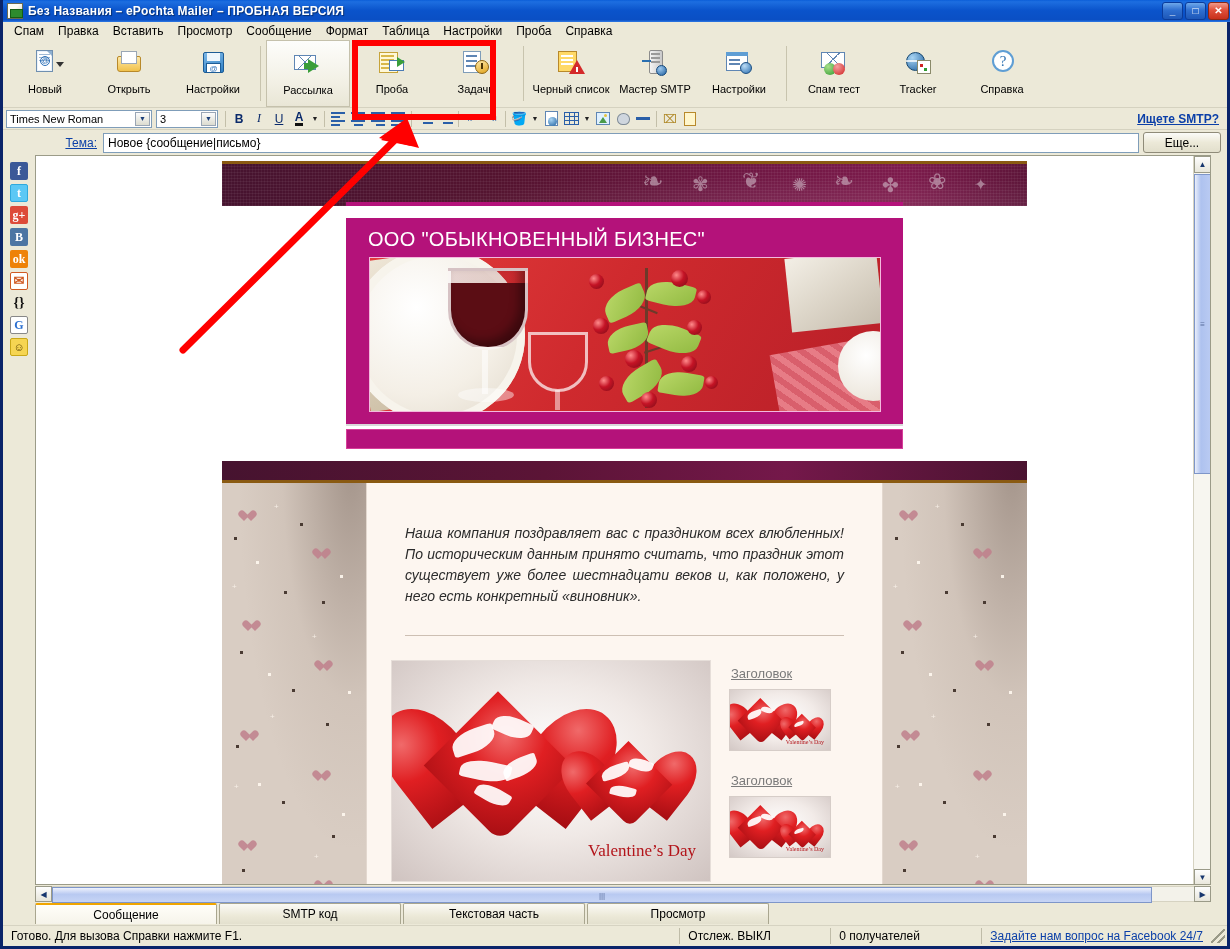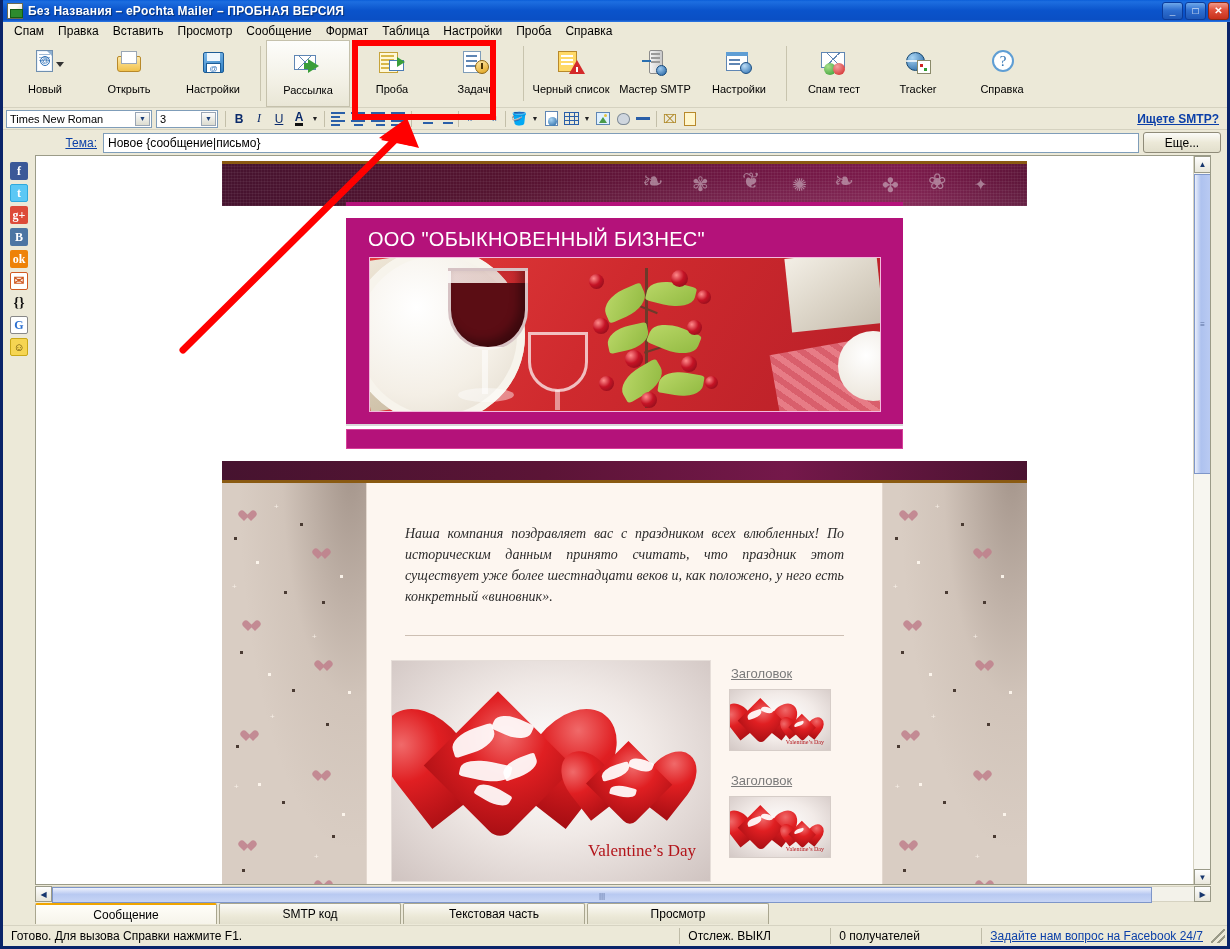--- a/index.html
+++ b/index.html
@@ -301,21 +301,21 @@
   .sidecol .hrt:after{ left:0; transform:rotate(45deg); transform-origin:100% 100%;}
   .sidecol .dot{ position:absolute; width:3px;height:3px;background:#4a3b33; }
   .sidecol .dotw{ position:absolute; width:3px;height:3px;background:#fff8f0; opacity:.9;}
   .sidecol .plus{ position:absolute; color:#fff8f0; font-size:8px; line-height:8px; opacity:.8;}
 
   .centercol{
     width:517px; background:#fdf6f0; position:relative;
     border-left:1px solid #e3d8cf; border-right:1px solid #e3d8cf;
   }
   .intro{
-    font-family:Liberation Serif, serif; font-style:italic; font-size:14px;
+    font-family:Liberation Sans, sans-serif; font-style:italic; font-size:14px;
     color:#2b2b2b; line-height:21px; text-align:justify;
     padding:40px 38px 0 38px;
   }
   .hr{ height:1px; background:#cdbfb3; margin:28px 38px 0 38px; }
 
   .gallery{ display:flex; padding:24px 20px 0 24px; gap:18px; }
   .bigpic{
     width:320px; height:222px; position:relative; overflow:hidden;
     background: radial-gradient(ellipse at 50% 45%, #ffffff 0%, #f0e9e6 45%, #cfc3c0 100%);
     border:1px solid #e6ded9;

